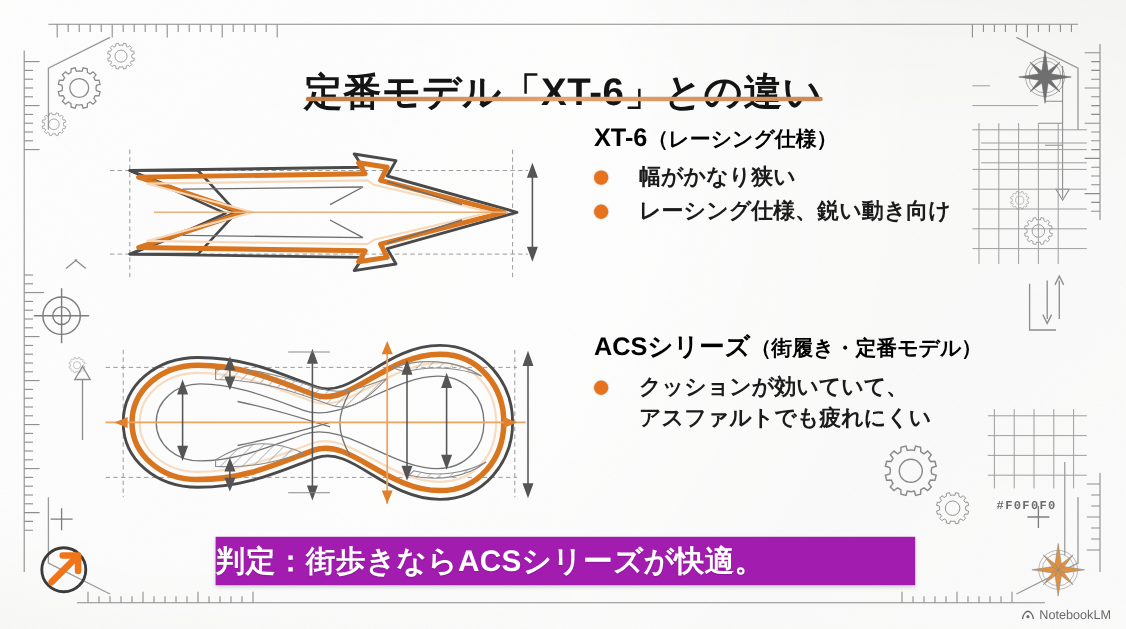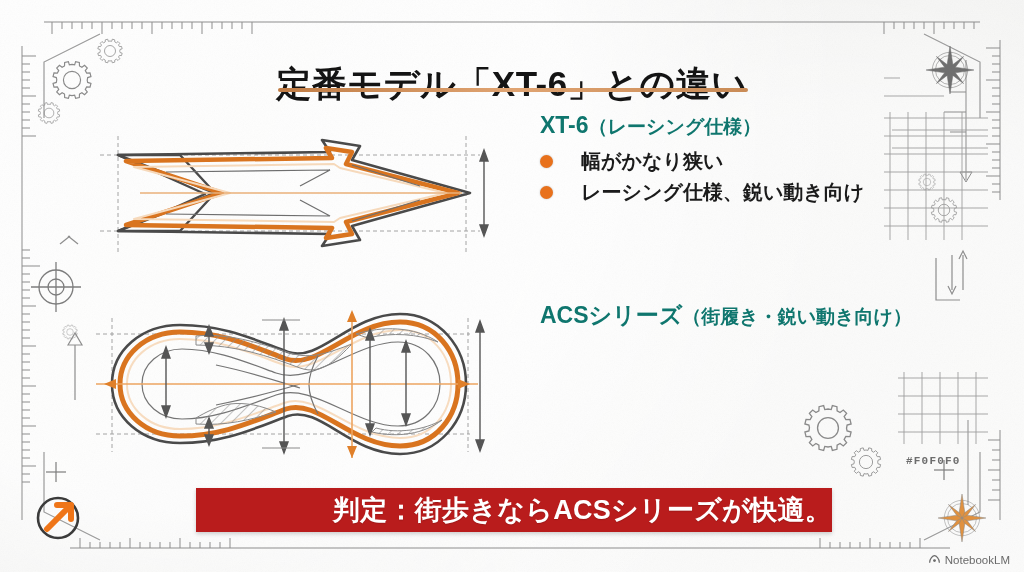--- a/index.html
+++ b/index.html
@@ -31,42 +31,42 @@
   }
   .title-rule{
     position:absolute;left:278px;top:88px;width:470px;height:4px;
     background:linear-gradient(90deg,#c07c44,#e0a472 50%,#c98b56);
     border-radius:2px;
   }
 
   
   .textcol{position:absolute;left:540px;top:112px;width:440px;}
   .sec-head{
-    font-size:23px;font-weight:bold;color:#0f766e;white-space:nowrap;
+    font-size:23px;font-weight:bold;color:#000000;white-space:nowrap;
     margin:0 0 8px 0;
   }
   .sec-head .paren{font-size:19px;}
   .bullet{
     display:flex;align-items:flex-start;gap:9px;
     font-size:20px;font-weight:bold;color:#1b1b1b;line-height:1.38;
     margin-bottom:3px;
   }
   .dot{
     flex:0 0 auto;width:13px;height:13px;border-radius:50%;
     background:#e8711c;margin-top:7px;
     box-shadow:0 0 2px rgba(0,0,0,.25);
   }
   .btxt{white-space:pre-line;padding-left:19px;}
   .sec2{position:absolute;left:540px;top:300px;width:450px;}
 
   
   .banner{
     position:absolute;left:196px;top:488px;width:636px;height:44px;
-    background:#b91c1c;
-    display:flex;align-items:center;justify-content:flex-end;
+    background:#a21caf;
+    display:flex;align-items:center;justify-content:flex-start;
     box-shadow:0 2px 4px rgba(0,0,0,.18);
   }
   .banner span{
     color:#fff;font-size:27px;font-weight:bold;letter-spacing:.3px;white-space:nowrap;
     text-shadow:0 1px 1px rgba(0,0,0,.15);
   }
 
   
   .hexlabel{
     position:absolute;left:906px;top:455px;
@@ -568,21 +568,26 @@
       <span class="btxt">幅がかなり狭い</span>
     </div>
     <div class="bullet">
       <span class="dot"></span>
       <span class="btxt">レーシング仕様、鋭い動き向け</span>
     </div>
   </div>
 
   <div class="sec2">
     <div class="sec-head">
-      <span>ACSシリーズ</span><span class="paren">（街履き・鋭い動き向け）</span>
+      <span>ACSシリーズ</span><span class="paren">（街履き・定番モデル）</span>
+    </div>
+    <div class="bullet">
+      <span class="dot"></span>
+      <span class="btxt">クッションが効いていて、
+アスファルトでも疲れにくい</span>
     </div>
   </div>
 
   <div class="banner">
     <span>判定：街歩きならACSシリーズが快適。</span>
   </div>
 
   <div class="hexlabel">#F0F0F0</div>
 
   <div class="watermark">

